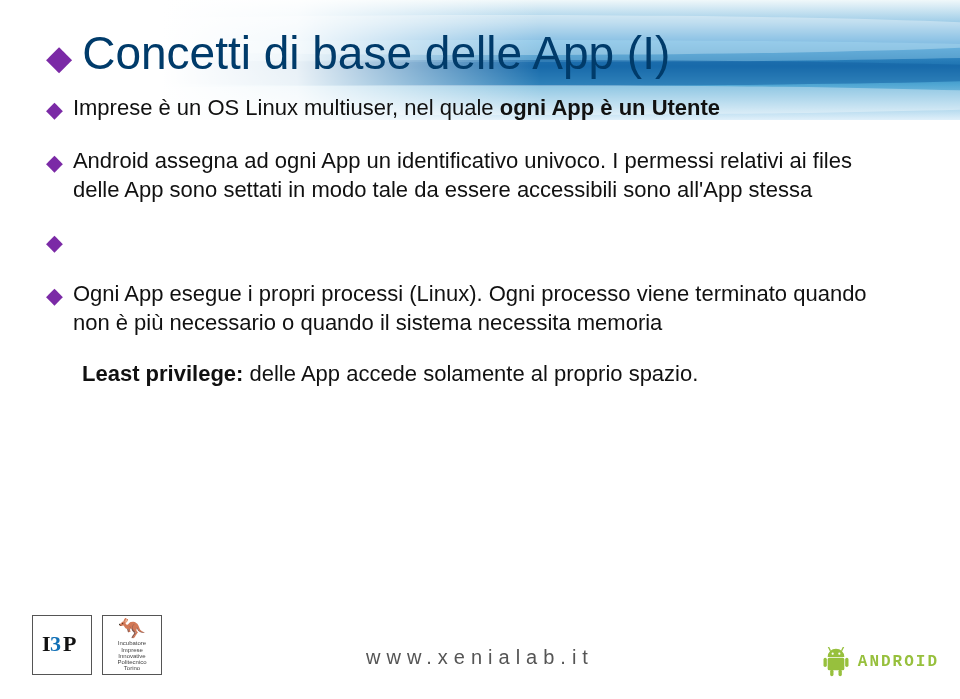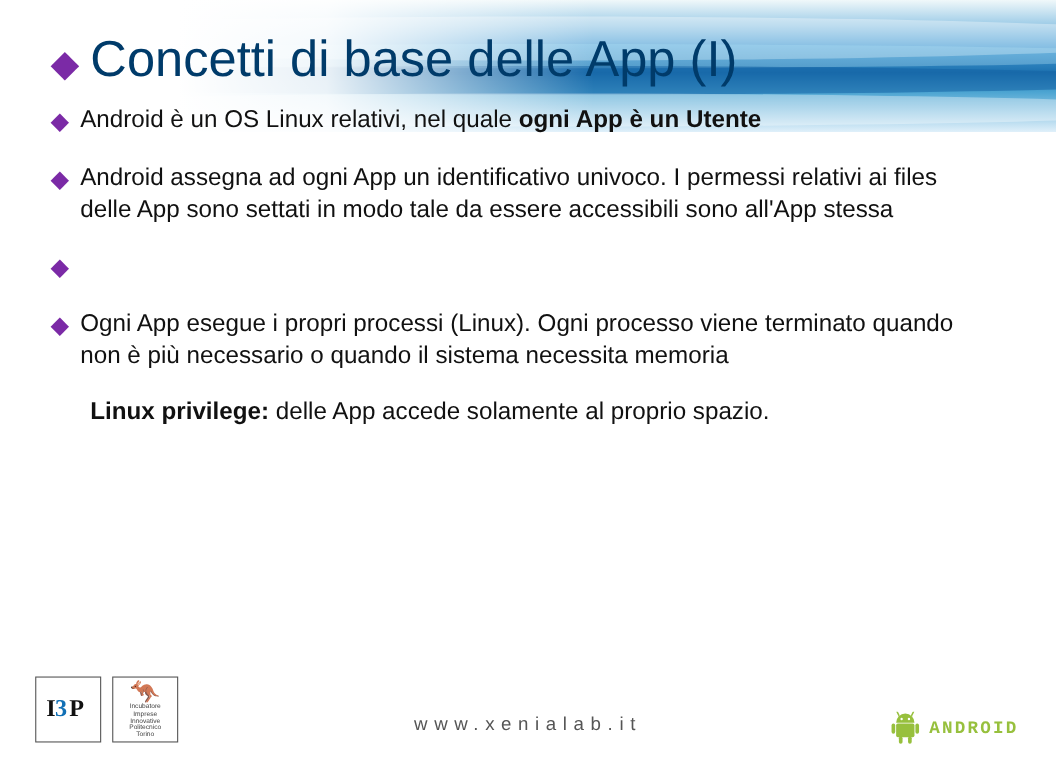--- a/index.html
+++ b/index.html
@@ -106,27 +106,27 @@
   .logo-box .kangaroo {
     font-size: 22px;
     color: #1170b6;
     line-height: 1;
   }
   .footer-url {
     position: absolute;
     left: 50%;
     transform: translateX(-50%);
     bottom: 30px;
-    font-size: 17px;
+    font-size: 20px;
     letter-spacing: 6px;
     color: #555;
   }
   .android-logo {
     position: absolute;
-    right: 34px;
+    right: 21px;
     bottom: 22px;
     display: flex;
     align-items: center;
     gap: 8px;
   }
   .android-icon { width: 28px; height: 30px; }
   .android-text {
     font-family: "Courier New", monospace;
     font-size: 16px;
     letter-spacing: 2px;
@@ -150,41 +150,41 @@
   <div class="title-row">
     <span class="diamond">◆</span>
     <h1>Concetti di base delle App (I)</h1>
   </div>
 
   <div class="content">
 
     <div class="bullet first">
       <span class="diamond">◆</span>
       <div>
-        <span>Android è un OS Linux relativi, nel quale </span><strong>ogni App è un Utente</strong>
+        <span>Imprese è un OS Linux multiuser, nel quale </span><strong>ogni App è un Utente</strong>
       </div>
     </div>
 
     <div class="bullet">
       <span class="diamond">◆</span>
       <div>Android assegna ad ogni App un identificativo univoco. I permessi relativi ai files delle App sono settati in modo tale da essere accessibili sono all'App stessa</div>
     </div>
 
     <div class="bullet">
       <span class="diamond">◆</span>
     </div>
 
     <div class="bullet">
       <span class="diamond">◆</span>
       <div>Ogni App esegue i propri processi (Linux). Ogni processo viene terminato quando non è più necessario o quando il sistema necessita memoria</div>
     </div>
 
     <div class="bullet indent">
       <div>
-        <strong>Linux privilege:</strong><span> delle App accede solamente al proprio spazio.</span>
+        <strong>Least privilege:</strong><span> delle App accede solamente al proprio spazio.</span>
       </div>
     </div>
 
   </div>
 
   <div class="footer-logos">
     <div class="logo-box">
       <svg width="44" height="36" viewBox="0 0 44 36">
         <text x="2" y="24" font-family="Georgia,serif" font-weight="bold" font-size="22" fill="#111">I</text>
         <text x="10" y="24" font-family="Georgia,serif" font-weight="bold" font-size="22" fill="#1170b6">3</text>

